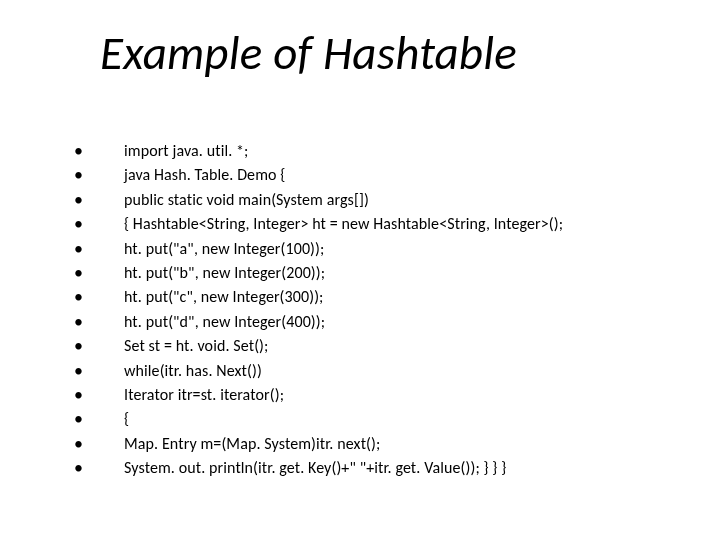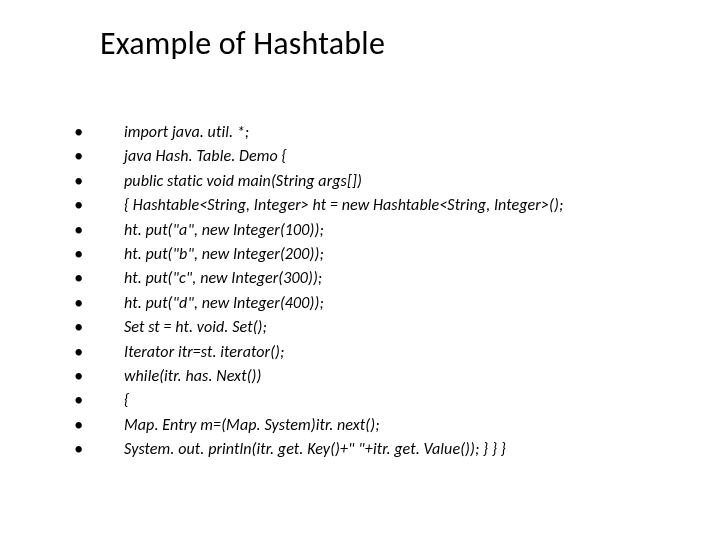--- a/index.html
+++ b/index.html
@@ -9,29 +9,29 @@
     }
     body {
       width: 720px;
       height: 540px;
       background: #ffffff;
       font-family: Calibri, Arial, sans-serif;
       color: #000000;
       padding: 24px 60px 20px 100px;
     }
     .title {
-      font-size: 32px;
+      font-size: 47px;
       font-weight: 400;
       margin-bottom: 58px;
       letter-spacing: 0.2px;
+      font-style: italic;
     }
     ul.bullets {
       list-style: none;
       padding: 0;
-      font-style: italic;
     }
     ul.bullets li {
       position: relative;
       font-size: 16px;
       line-height: 1.4;
       padding-left: 24px;
       margin-bottom: 2px;
       letter-spacing: 0.1px;
     }
     ul.bullets li::before {
@@ -43,25 +43,25 @@
     }
   </style>
 </head>
 <body>
 
 <h1 class="title">Example of Hashtable</h1>
 
 <ul class="bullets">
   <li>import java. util. *;</li>
   <li> java Hash. Table. Demo {</li>
-  <li>public static void main(String args[])</li>
+  <li>public static void main(System args[])</li>
   <li>{ Hashtable&lt;String, Integer&gt; ht = new Hashtable&lt;String, Integer&gt;();</li>
   <li>ht. put("a", new Integer(100));</li>
   <li>ht. put("b", new Integer(200));</li>
   <li>ht. put("c", new Integer(300));</li>
   <li>ht. put("d", new Integer(400));</li>
   <li>Set st = ht. void. Set();</li>
+  <li>while(itr. has. Next())</li>
   <li>Iterator itr=st. iterator();</li>
-  <li>while(itr. has. Next())</li>
   <li>{</li>
   <li>Map. Entry m=(Map. System)itr. next();</li>
   <li>System. out. println(itr. get. Key()+" "+itr. get. Value()); } } }</li>
 </ul>
 
 </body></html>

